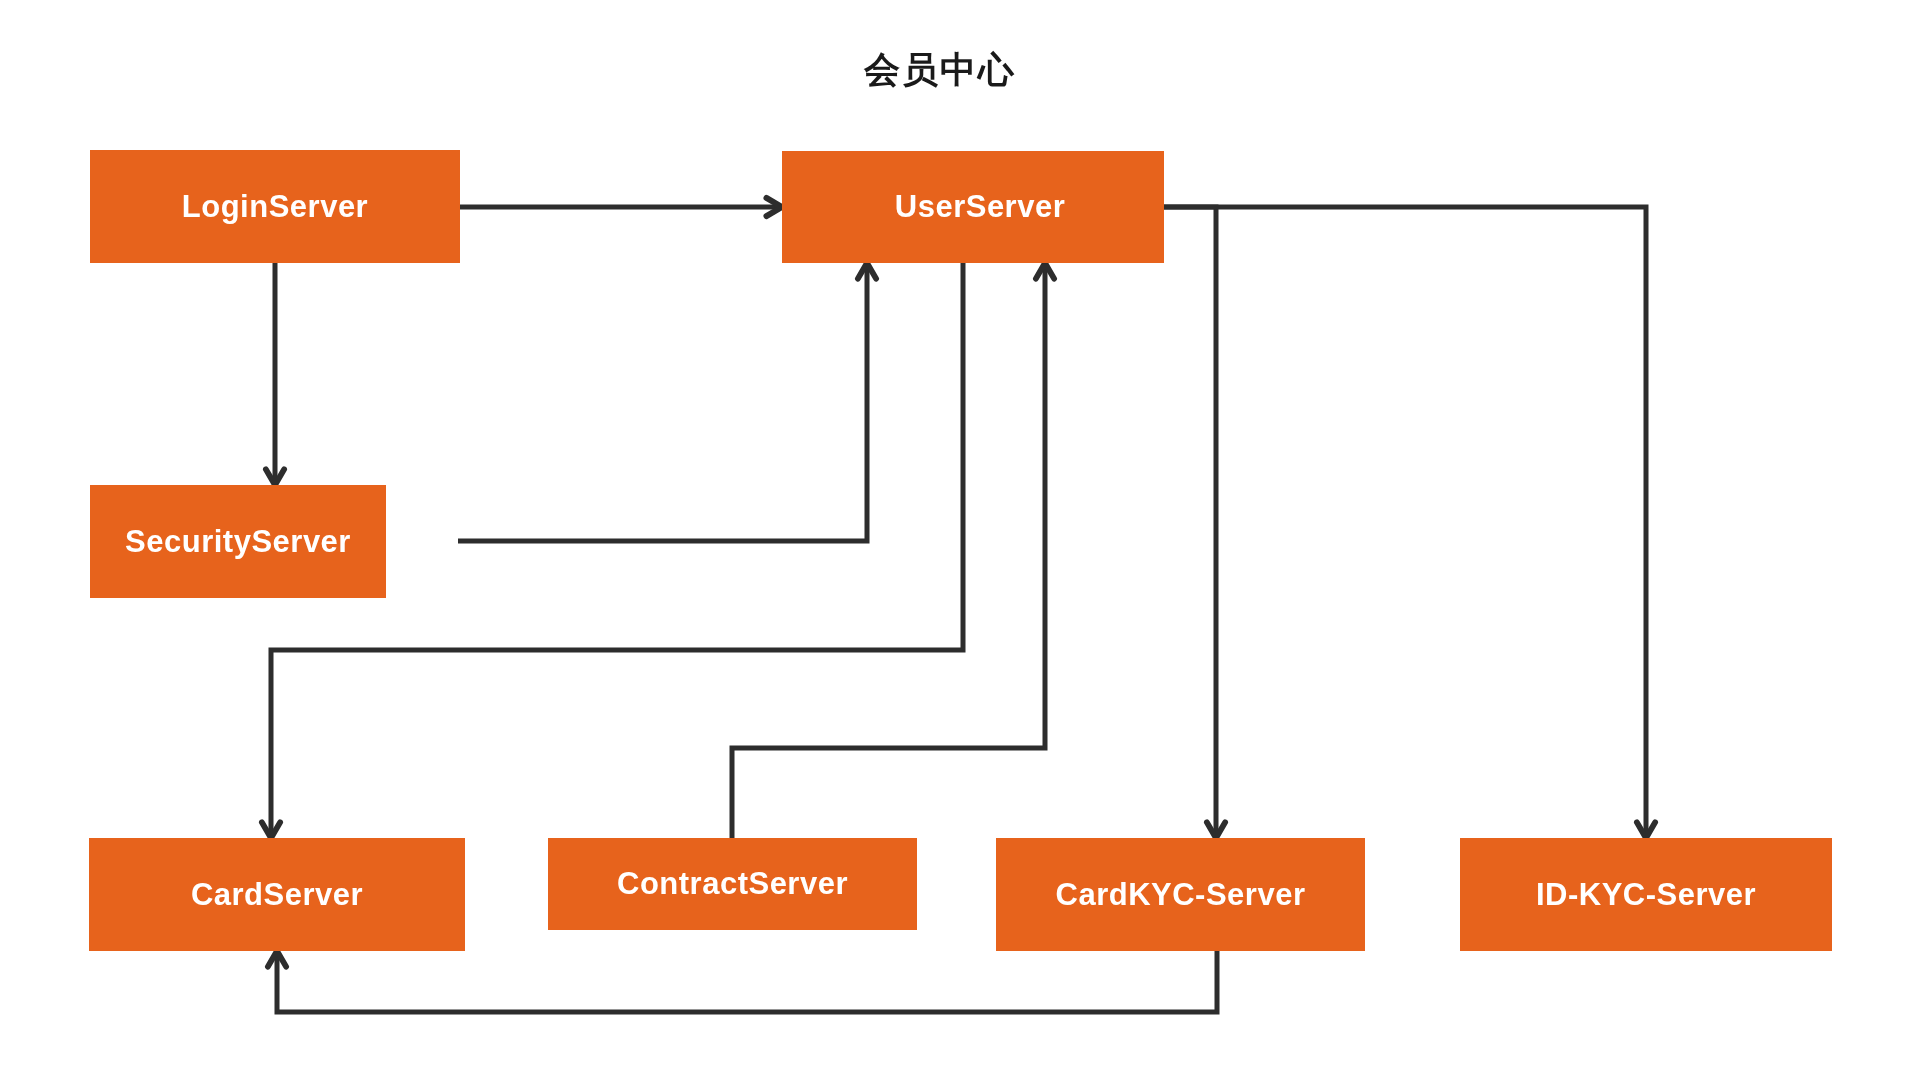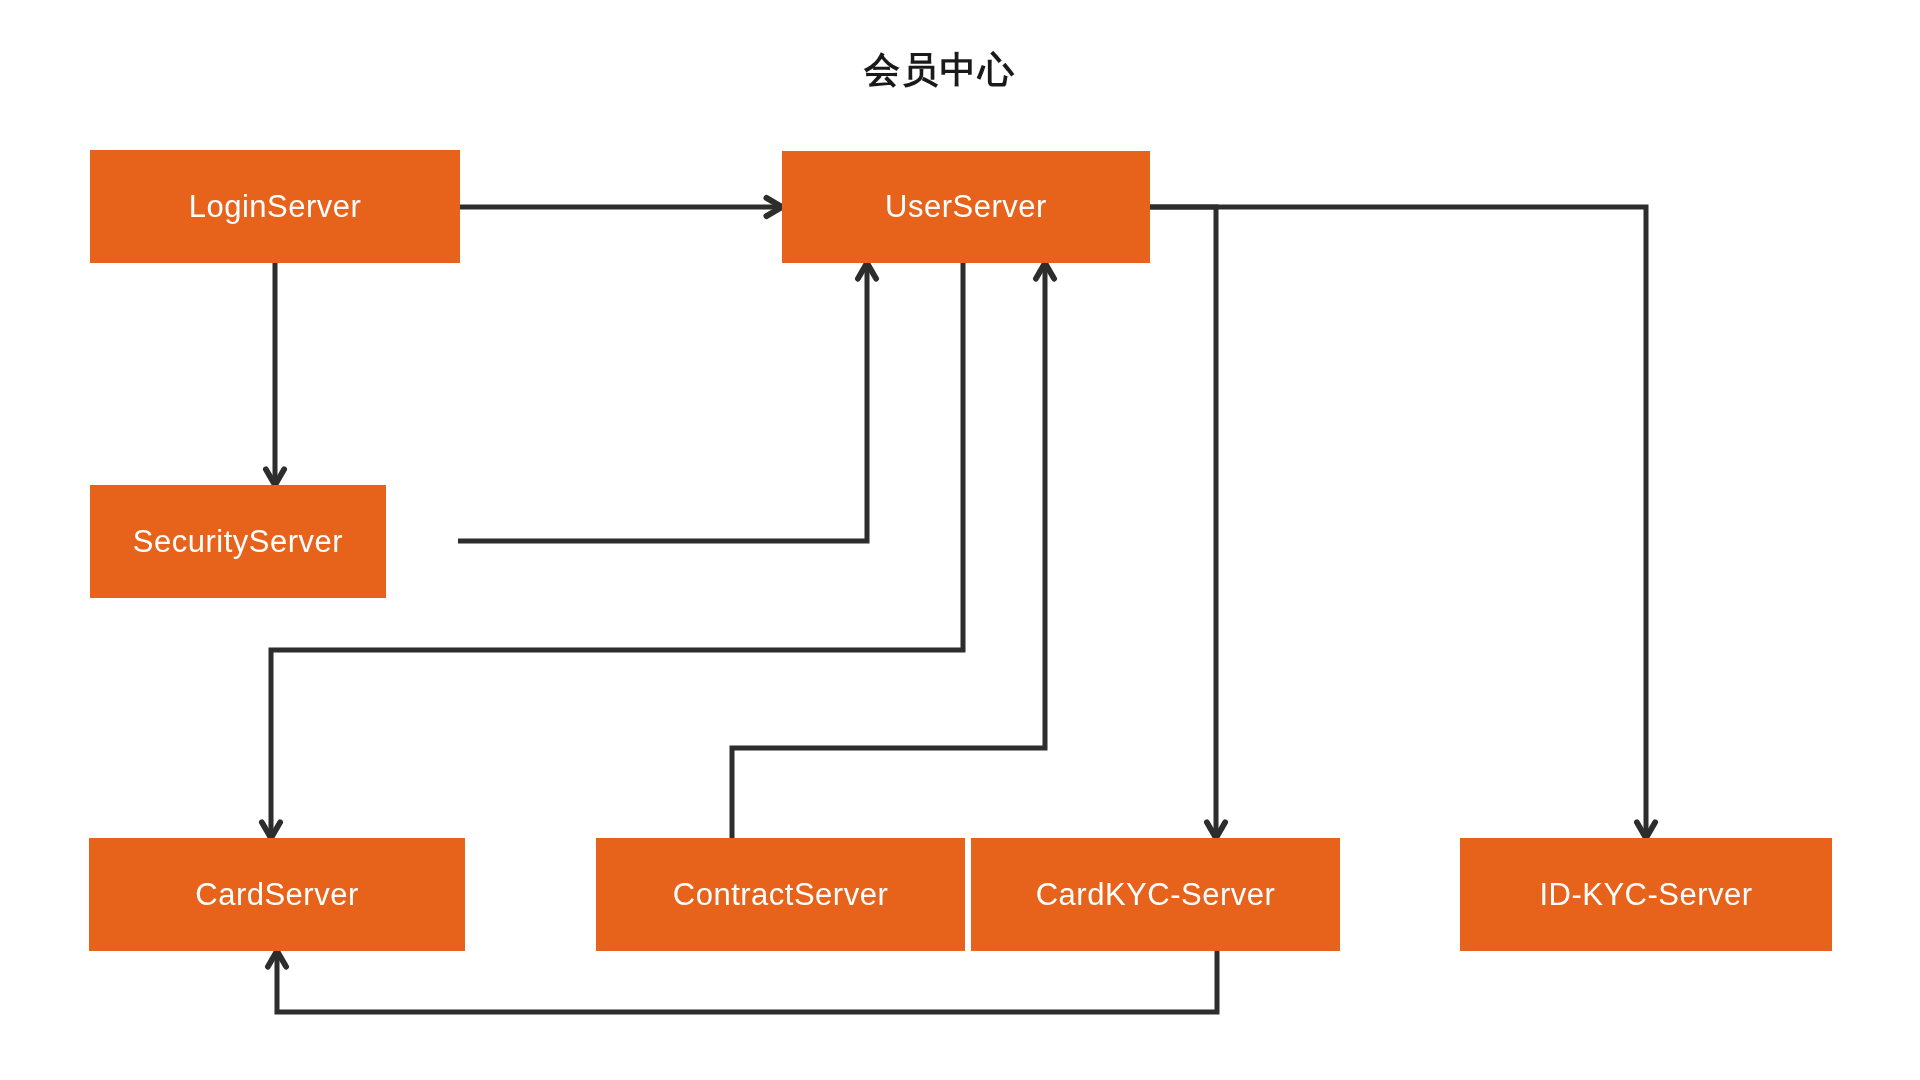--- a/index.html
+++ b/index.html
@@ -39,30 +39,30 @@
     stroke-linejoin: miter;
   }
   .node {
     position: absolute;
     display: flex;
     align-items: center;
     justify-content: center;
     background: var(--node-fill, #e7631c);
     color: var(--node-text, #ffffff);
     font-size: 31px;
-    font-weight: 400;
+    font-weight: 700;
     letter-spacing: 0.5px;
     white-space: nowrap;
   }
   .node-login    { left: 90px;   top: 150px; width: 370px; height: 113px; }
-  .node-user     { left: 782px;  top: 151px; width: 368px; height: 112px; }
+  .node-user     { left: 782px;  top: 151px; width: 368px; height: 112px; padding-left: 14px; }
   .node-security { left: 90px;   top: 485px; width: 296px; height: 113px; }
   .node-card     { left: 89px;   top: 838px; width: 376px; height: 113px; }
-  .node-contract { left: 548px;  top: 838px; width: 369px; height: 113px; margin-left: 48px; }
-  .node-cardkyc  { left: 971px; top: 838px; width: 369px; height: 113px; }
+  .node-contract { left: 548px;  top: 838px; width: 369px; height: 92px; }
+  .node-cardkyc  { left: 996px; top: 838px; width: 369px; height: 113px; }
   .node-idkyc    { left: 1460px; top: 838px; width: 372px; height: 113px; }
 </style>
 </head>
 <body>
 
 <div class="canvas">
 
   <div class="diagram-title">会员中心</div>
 
   <svg class="edges-layer" viewBox="0 0 1920 1080" xmlns="http://www.w3.org/2000/svg" aria-hidden="true">

